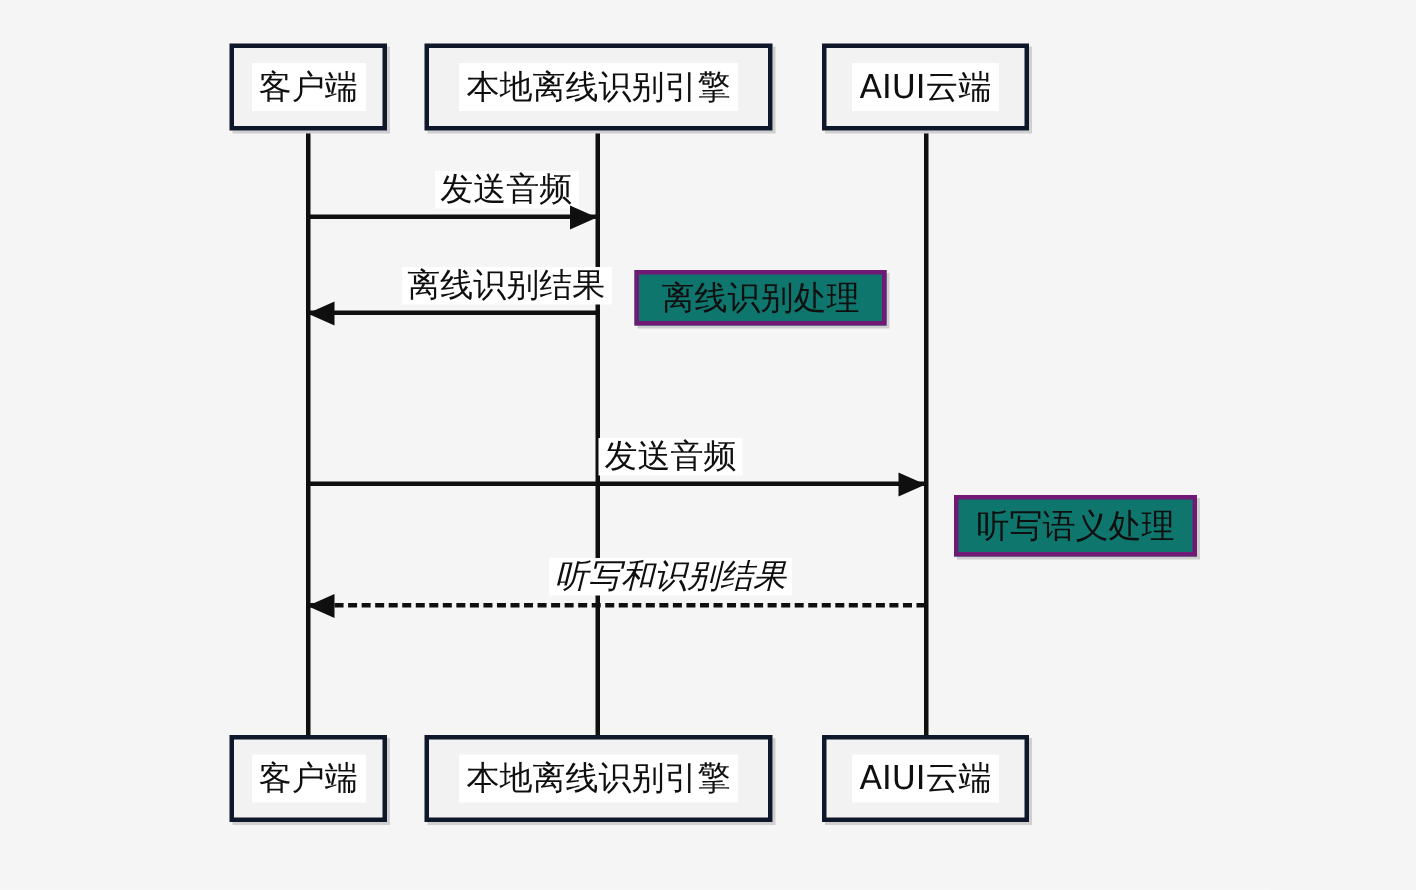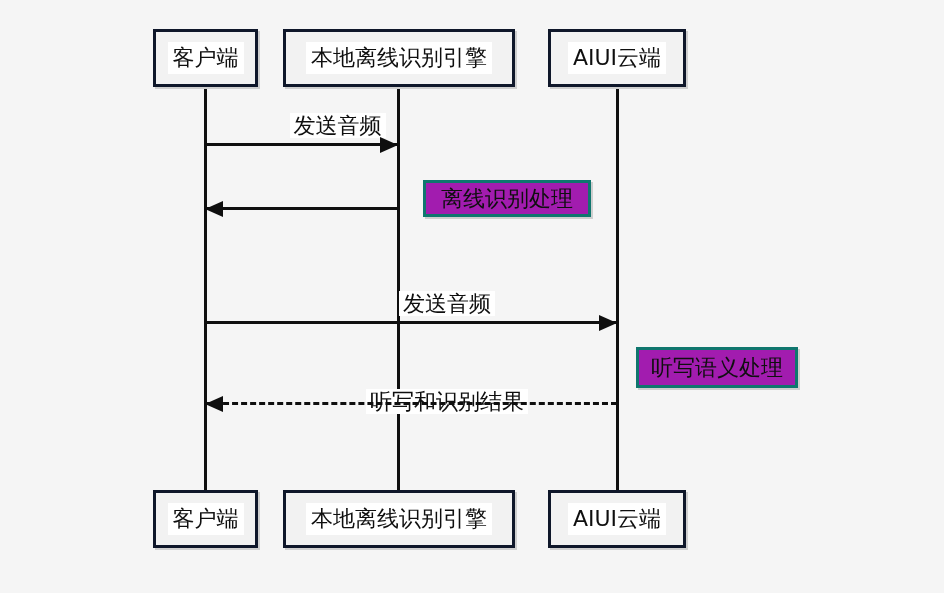--- a/index.html
+++ b/index.html
@@ -39,29 +39,29 @@
   #m1-head{left:380px;top:137px;}
   #m1-label{left:205px;top:111px;width:193px;}
   #m2-line{left:205px;top:207px;width:193px;}
   #m2-head{left:205px;top:201px;}
   #m2-label{left:205px;top:175px;width:193px;}
   #m3-line{left:205px;top:321px;width:412px;}
   #m3-head{left:599px;top:315px;}
   #m3-label{left:205px;top:289px;width:412px;}
   #m4-line{left:205px;top:402px;width:412px;}
   #m4-head{left:205px;top:396px;}
-  #m4-label{left:205px;top:387px;width:412px;}
+  #m4-label{left:205px;top:369px;width:412px;font-style:italic;}
   
   .note{
-    position:absolute;border:3px solid #0f766e;background:#a21caf;
+    position:absolute;border:3px solid #701a75;background:#0f766e;
     display:flex;align-items:center;justify-content:center;
     font-size:22px;box-shadow:2px 2px 0 #cfcfcf;box-sizing:border-box;white-space:nowrap;
   }
   #note-offline{left:423px;top:180px;width:168px;height:37px;}
-  #note-dictation{left:636px;top:347px;width:162px;height:41px;}
+  #note-dictation{left:636px;top:330px;width:162px;height:41px;}
 </style>
 </head>
 <body>
 
 <div class="canvas">
 
   <div class="lifeline" id="lifeline-client"></div>
   <div class="lifeline" id="lifeline-engine"></div>
   <div class="lifeline" id="lifeline-cloud"></div>
 
@@ -74,20 +74,23 @@
   <div class="actor" id="actor-cloud-top">
     <span class="txt">AIUI云端</span>
   </div>
 
   <div class="msg-label" id="m1-label">
     <span>发送音频</span>
   </div>
   <div class="line" id="m1-line"></div>
   <div class="head head-r" id="m1-head"></div>
 
+  <div class="msg-label" id="m2-label">
+    <span>离线识别结果</span>
+  </div>
   <div class="line" id="m2-line"></div>
   <div class="head head-l" id="m2-head"></div>
 
   <div class="note" id="note-offline">
     <span>离线识别处理</span>
   </div>
 
   <div class="msg-label" id="m3-label">
     <span>发送音频</span>
   </div>

